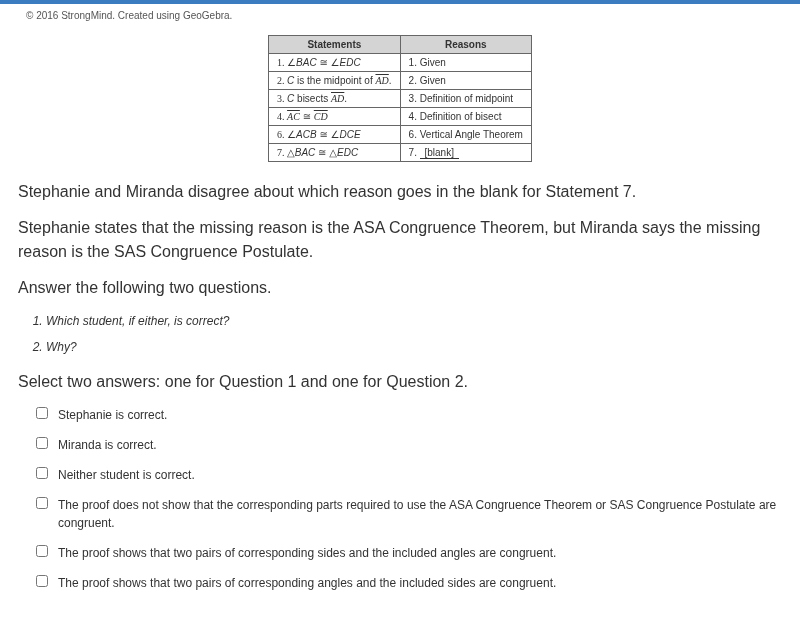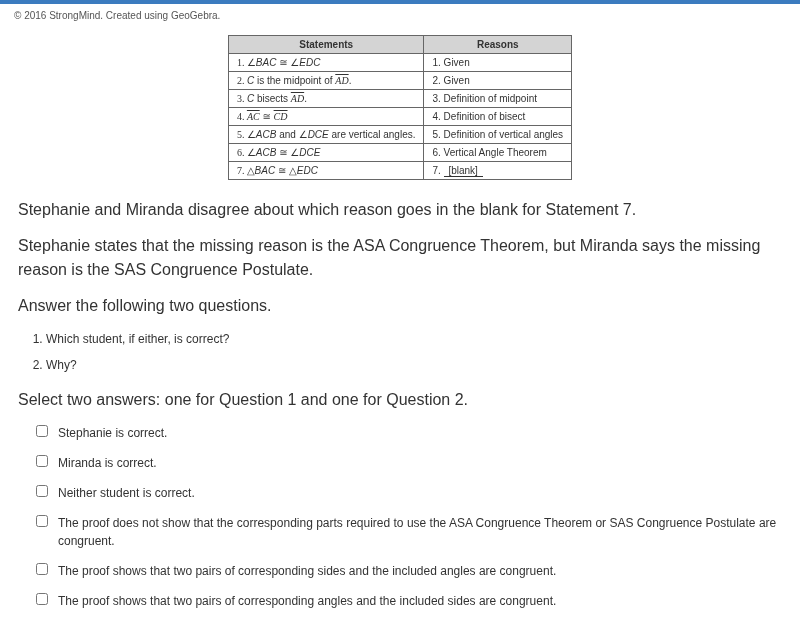--- a/index.html
+++ b/index.html
@@ -11,21 +11,21 @@
   width: 800px;
 }
 .topbar {
   height: 4px;
   background: #3b7bbf;
   width: 100%;
 }
 .copyright {
   font-size: 10px;
   color: #555;
-  padding: 6px 10px 14px 14px;
+  padding: 6px 10px 14px 26px;
 }
 .table-wrap {
   display: flex;
   justify-content: center;
   margin-bottom: 18px;
 }
 table.proof {
   border-collapse: collapse;
 }
 table.proof th, table.proof td {
@@ -42,20 +42,21 @@
 }
 .math-sym { font-family: "Times New Roman", Times, serif; font-style: normal; }
 .overline { text-decoration: overline; font-style: italic; font-family: "Times New Roman", Times, serif; }
 .content {
   padding: 0 18px 20px 18px;
   line-height: 1.5;
 }
 .content p { margin-bottom: 12px; font-size: 16px; }
 ol.questions {
   margin: 0 0 14px 28px;
+  font-style: italic;
 }
 ol.questions li { margin-bottom: 8px; font-size: 12px; }
 .answers {
   margin-top: 10px;
   margin-left: 18px;
 }
 .answer-row {
   display: flex;
   align-items: flex-start;
   margin-bottom: 12px;
@@ -94,24 +95,20 @@
         </tr>
         <tr>
           <td><span class="math-sym">3. </span><i>C</i> bisects <span class="overline">AD</span>.</td>
           <td>3. Definition of midpoint</td>
         </tr>
         <tr>
           <td><span class="math-sym">4. </span><span class="overline">AC</span> ≅ <span class="overline">CD</span></td>
           <td>4. Definition of bisect</td>
         </tr>
         <tr>
-          <td><span class="math-sym">5. </span>∠<i>ACB</i> and ∠<i>DCE</i> are vertical angles.</td>
-          <td>5. Definition of vertical angles</td>
-        </tr>
-        <tr>
           <td><span class="math-sym">6. </span>∠<i>ACB</i> ≅ ∠<i>DCE</i></td>
           <td>6. Vertical Angle Theorem</td>
         </tr>
         <tr>
           <td><span class="math-sym">7. </span>△<i>BAC</i> ≅ △<i>EDC</i></td>
           <td>7. <span class="blank-fill">&nbsp;[blank]&nbsp;</span></td>
         </tr>
       </tbody>
   </table>
 </div>

